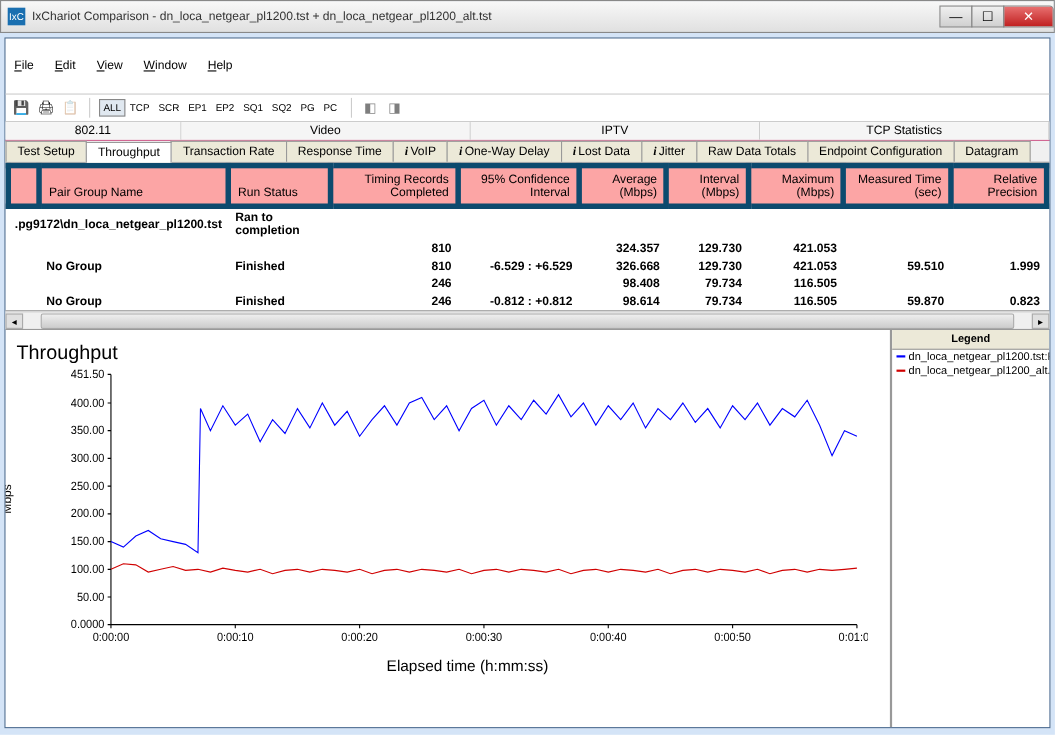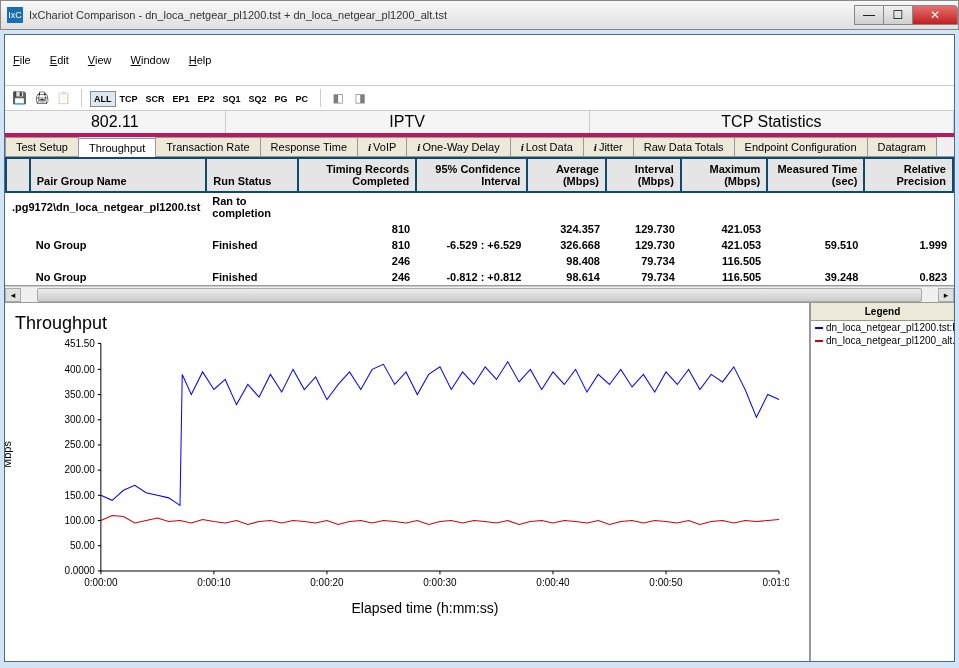--- a/index.html
+++ b/index.html
@@ -17,37 +17,37 @@
 
 
 .menubar { padding: 19px 8px; border-bottom: 1px solid #ccc; }
 .menubar span { margin-right: 16px; cursor: default; }
 .menubar span u { text-decoration: underline; }
 
 
 .toolbar { padding: 3px 6px; border-bottom: 1px solid #ccc; display: flex; align-items: center; gap: 4px; }
 .toolbar .tbtn { width: 18px; height: 18px; display: inline-flex; align-items: center; justify-content: center; font-size: 12px; }
 .toolbar .sep { width: 1px; height: 18px; background: #ccc; margin: 0 4px; }
-.toolbar .grpbtn { font-size: 9px; padding: 2px 3px; border: 1px solid transparent; font-weight: bold; }
+.toolbar .grpbtn { font-size: 9px; padding: 2px 3px; border: 1px solid transparent; }
 .toolbar .grpbtn.active { border: 1px solid #888; background: #e0e8f0; }
 
 
-.catrow { display: flex; border-bottom: 4px solid #be185d; font-size: 16px; }
+.catrow { display: flex; border-bottom: 1px solid #be185d; font-size: 11px; }
 .catrow .cat { flex: 1; text-align: center; padding: 2px; border-right: 1px solid #ccc; background: #f5f5f5; }
 
 
 .tabrow { display: flex; border-bottom: 1px solid #999; font-size: 11px; background: #f0f0f0; }
 .tabrow .tab { padding: 3px 10px; border: 1px solid #999; border-bottom: none; margin-right: -1px; background: #ece9d8; cursor: default; white-space: nowrap; }
 .tabrow .tab.active { background: #fff; position: relative; top: 1px; }
 .tabrow .ii { font-family: serif; font-style: italic; font-weight: bold; margin-right: 2px; }
 
 
 .datatable-wrap { border-bottom: 1px solid #999; overflow-x: auto; overflow-y: hidden; }
 .datatable { width: 100%; border-collapse: collapse; font-size: 11px; }
-.datatable th { border: 2px solid #0c4a6e; padding: 4px 6px; background: #e5e5e5; font-weight: bold; text-align: left; vertical-align: bottom; }
+.datatable th { border: 5px solid #0c4a6e; padding: 4px 6px; background: #fca5a5; font-weight: normal; text-align: left; vertical-align: bottom; }
 .datatable td { padding: 2px 6px; text-align: right; font-weight: bold; }
 .datatable td.l { text-align: left; }
 .datatable tr.hdr td { font-weight: bold; margin-top: 48px; }
 .scrollh { height: 16px; background: #f0f0f0; border-top: 1px solid #ccc; display: flex; align-items: center; }
 .scrollh .thumb { height: 14px; flex: 1; margin: 0 16px; background: linear-gradient(to bottom, #eee, #ccc); border: 1px solid #aaa; border-radius: 2px; }
 .scrollh .arr { width: 16px; height: 14px; background: #e0e0e0; border: 1px solid #aaa; display: flex; align-items: center; justify-content: center; font-size: 9px; }
 
 
 .chartarea { flex: 1; display: flex; border-top: 1px solid #999; }
 .chartpane { flex: 1; padding: 10px 10px 10px 10px; position: relative; overflow: hidden; }
@@ -93,20 +93,21 @@
     <span class="tbtn" style="opacity:.4">📋</span>
     <span class="sep"></span>
     <span id="tgroups"><span class="grpbtn active">ALL</span><span class="grpbtn">TCP</span><span class="grpbtn">SCR</span><span class="grpbtn">EP1</span><span class="grpbtn">EP2</span><span class="grpbtn">SQ1</span><span class="grpbtn">SQ2</span><span class="grpbtn">PG</span><span class="grpbtn">PC</span></span>
     <span class="sep"></span>
     <span class="tbtn" style="opacity:.5">◧</span>
     <span class="tbtn" style="opacity:.5">◨</span>
   </div>
 
   <div class="catrow">
     <div class="cat" style="flex:.6">802.11</div>
+    <div class="cat">Video</div>
     <div class="cat">IPTV</div>
     <div class="cat">TCP Statistics</div>
   </div>
 
   <div class="tabrow" id="tabs">
       <div class="tab">Test Setup</div>
       <div class="tab active">Throughput</div>
       <div class="tab">Transaction Rate</div>
       <div class="tab">Response Time</div>
       <div class="tab"><span class="ii">i</span>VoIP</div>
@@ -184,21 +185,21 @@
           </tr>
           <tr>
             <td></td>
             <td class="l">No Group</td>
             <td class="l">Finished</td>
             <td>246</td>
             <td>-0.812 : +0.812</td>
             <td>98.614</td>
             <td>79.734</td>
             <td>116.505</td>
-            <td>39.248</td>
+            <td>59.870</td>
             <td>0.823</td>
           </tr>
         </tbody>
     </table>
   </div>
   <div class="scrollh">
     <div class="arr">◂</div>
     <div class="thumb"></div>
     <div class="arr">▸</div>
   </div>

